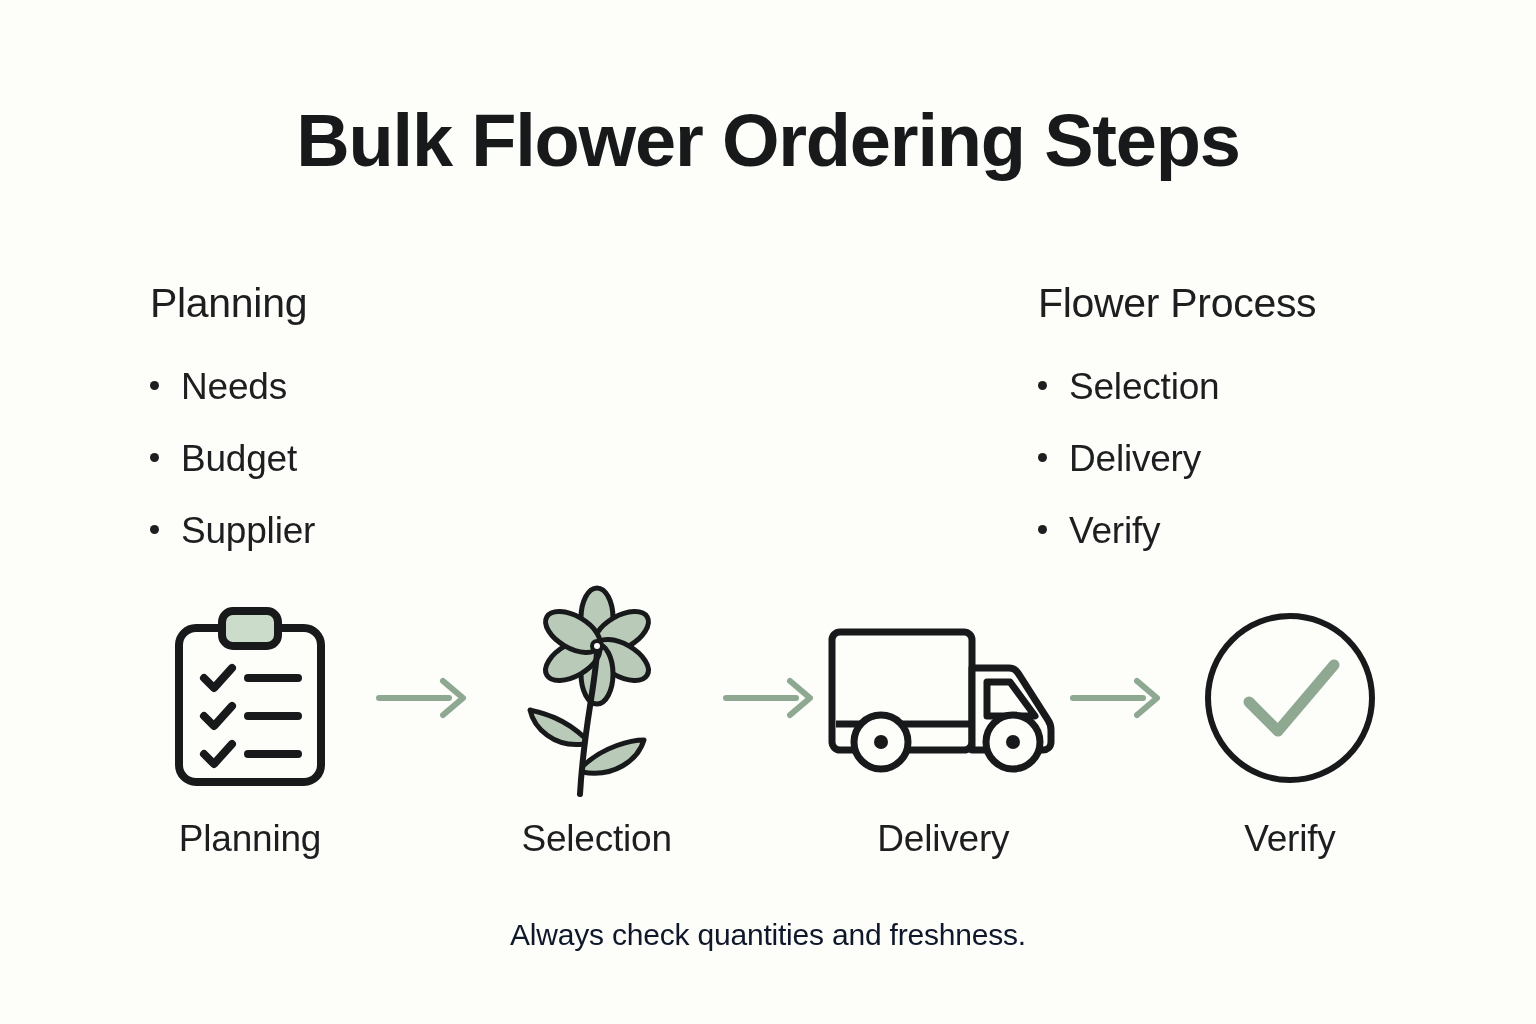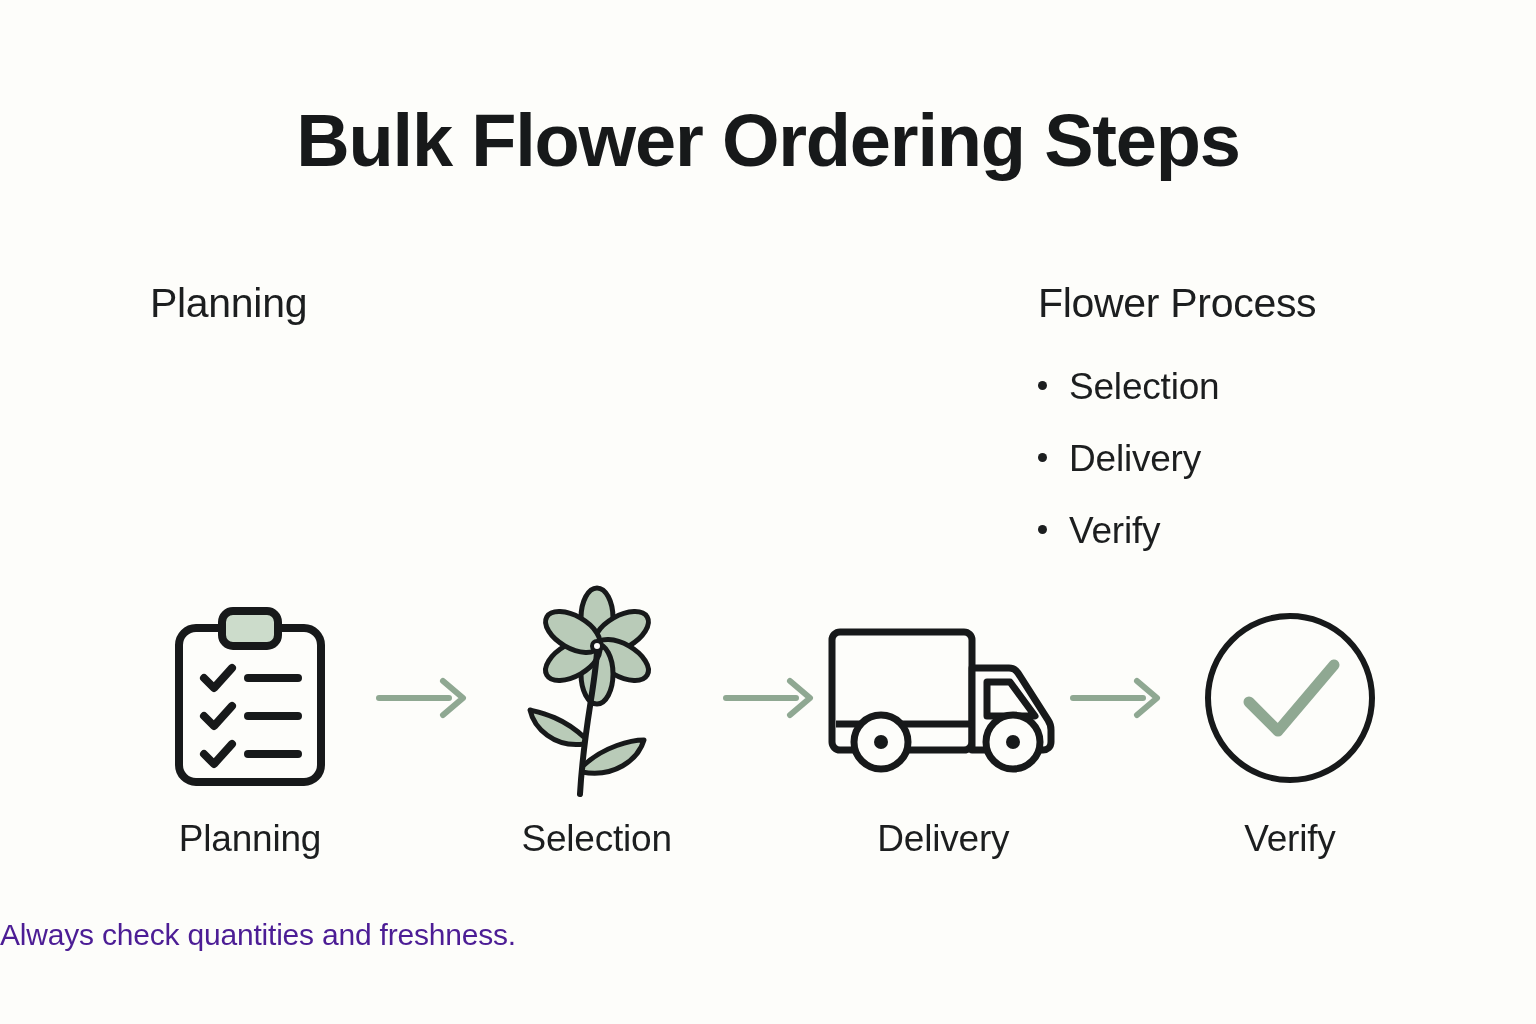--- a/index.html
+++ b/index.html
@@ -136,39 +136,53 @@
     width: 96px;
     flex: 0 0 auto;
   }
 
   
   .caption {
     position: absolute;
     top: 918px;
     left: 0;
     width: 1536px;
-    text-align: left;
+    text-align: center;
     font-size: 30px;
     font-weight: 400;
-    color: #4c1d95;
+    color: #0f172a;
     letter-spacing: -0.2px;
     white-space: nowrap;
   }
 
   svg { display: block; overflow: visible; }
 </style>
 </head>
 <body>
 
 <div id="infographic">
 
   <div class="title">Bulk Flower Ordering Steps</div>
 
   <div class="column left">
     <div class="col-heading">Planning</div>
+    <ul class="bullet-list">
+      <li>
+        <span class="bullet-dot"></span>
+        <span>Needs</span>
+      </li>
+      <li>
+        <span class="bullet-dot"></span>
+        <span>Budget</span>
+      </li>
+      <li>
+        <span class="bullet-dot"></span>
+        <span>Supplier</span>
+      </li>
+    </ul>
   </div>
 
   <div class="column right">
     <div class="col-heading">Flower Process</div>
     <ul class="bullet-list">
       <li>
         <span class="bullet-dot"></span>
         <span>Selection</span>
       </li>
       <li>

